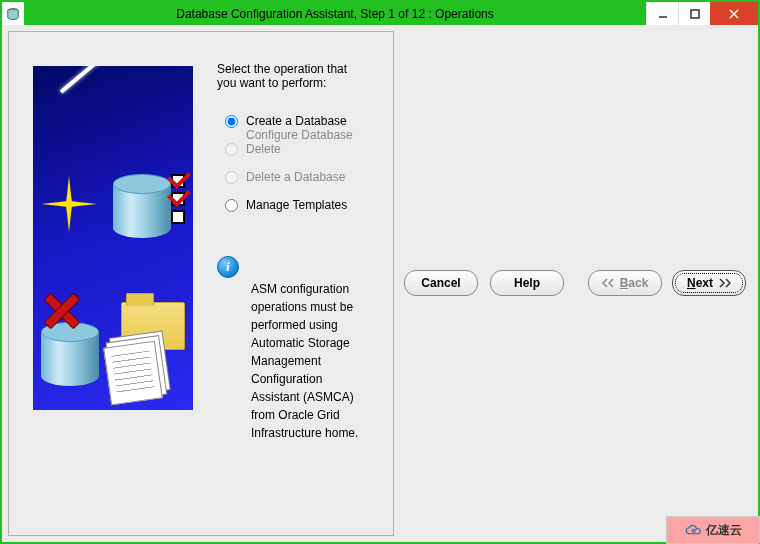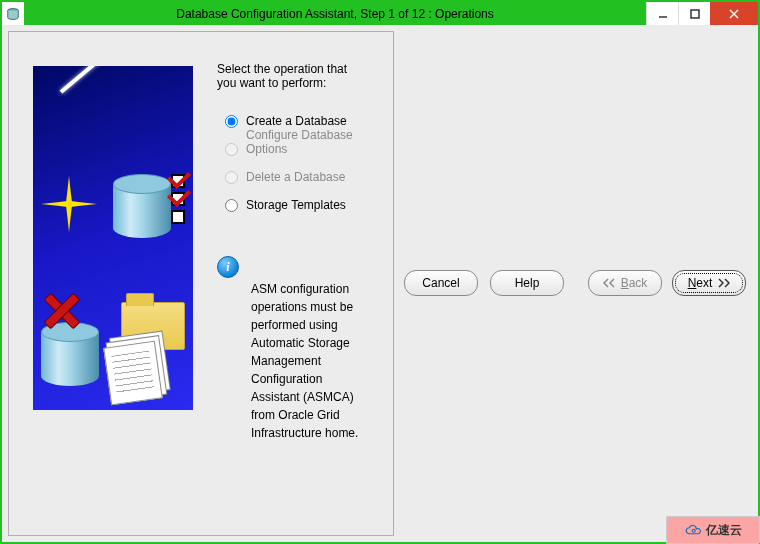--- a/index.html
+++ b/index.html
@@ -272,20 +272,21 @@
     border: 1px solid #8a8a8a;
     border-radius: 12px;
     font-size: 12px;
     color: #000;
     display: inline-flex;
     align-items: center;
     justify-content: center;
     gap: 6px;
     cursor: pointer;
     padding: 0 12px;
+    font-weight: bold;
   }
   .btn.disabled { color: #8a8a8a; cursor: default; }
   .btn.focus { outline: 1px dotted #000; outline-offset: -4px; border: 1px solid #555; }
   .btn .u { text-decoration: underline; }
   .chevs { display: inline-flex; gap: 0; color: #888; }
   .chevs.enabled { color: #333; }
   .nav-group { display: flex; gap: 10px; }
 
   
   .watermark {
@@ -363,29 +364,29 @@
 
     <div class="right">
       <div class="prompt">Select the operation that you want to perform:</div>
       <div class="radios">
         <div class="radio-row">
           <input type="radio" name="op" checked="" style="">
           <label>Create a Database</label>
         </div>
         <div class="radio-row disabled">
           <input type="radio" name="op" disabled="" style="">
-          <label>Configure Database Options</label>
+          <label>Configure Database Delete</label>
         </div>
         <div class="radio-row disabled">
           <input type="radio" name="op" disabled="" style="">
           <label>Delete a Database</label>
         </div>
         <div class="radio-row">
           <input type="radio" name="op" style="">
-          <label>Storage Templates</label>
+          <label>Manage Templates</label>
         </div>
       </div>
 
       <div class="info-row">
         <div class="info-icon">i</div>
         <div class="info-text">ASM configuration operations must be performed using Automatic Storage Management Configuration Assistant (ASMCA) from Oracle Grid Infrastructure home.</div>
       </div>
     </div>
   </div>
 

